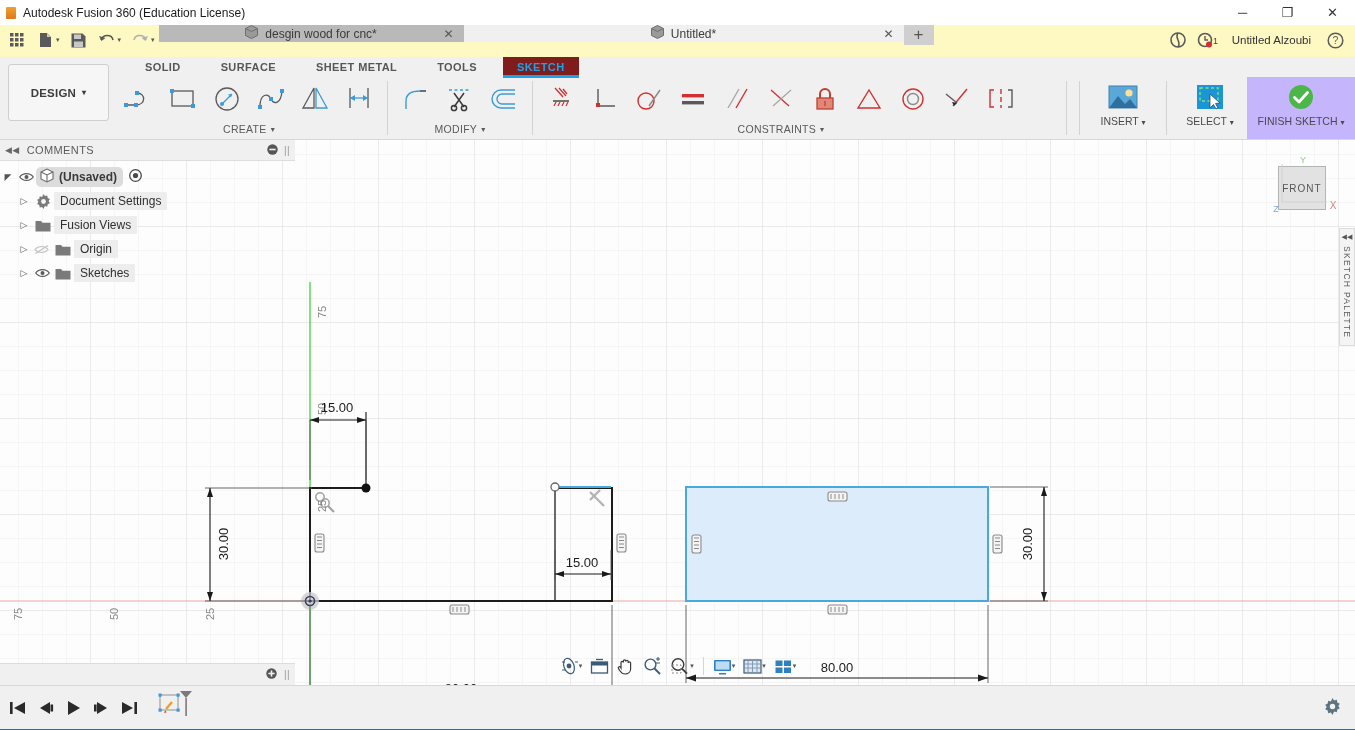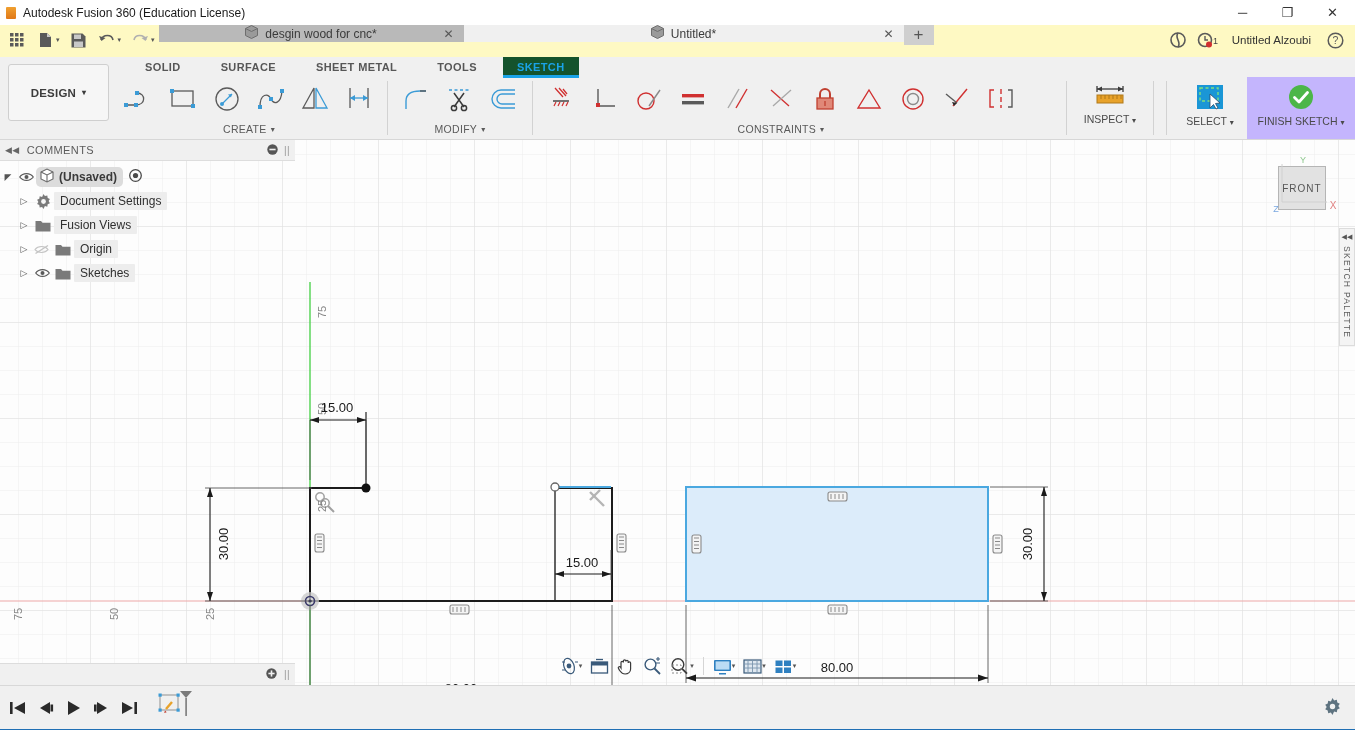--- a/index.html
+++ b/index.html
@@ -55,21 +55,21 @@
     justify-content:center; font-size:11.5px; color:#3c3c3c; font-weight:bold; letter-spacing:.2px;
   }
   #ribbon-right { flex:1; display:flex; flex-direction:column; }
   #envtabs { height:20px; display:flex; align-items:flex-end; padding-left:22px; gap:12px;}
   .envtab {
     font-size:11px; font-weight:bold; color:#575757; letter-spacing:.4px;
     padding:0 14px; height:20px; display:flex;align-items:center; position:relative;
   }
   .envtab.active { color:#1aa3e8; }
   .envtab.active:after{ content:''; position:absolute; left:0;right:0;bottom:-1px;height:3px;background:#1aa3e8;}
-  .envtab.active { background:#14532d; }
+  .envtab.active { background:#7f1d1d; }
   #panels { flex:1; display:flex; align-items:flex-start; padding-left:8px; }
   .panel { display:flex; flex-direction:column; align-items:center; position:relative;
            height:62px; }
   .panel-icons{ display:flex; align-items:center; gap:0px; height:44px; }
   .panel-label{ font-size:10.5px; color:#5a5a5a; letter-spacing:.3px; height:16px;
                 display:flex;align-items:center; }
   .tool { width:44px; height:42px; display:flex;align-items:center;justify-content:center;}
   .vsep { width:1px; background:#d2d2d2; height:54px; margin:4px 6px 0 6px;}
   .bigtool { width:74px; height:62px; display:flex;flex-direction:column;align-items:center;
              justify-content:flex-start; padding-top:6px;}
@@ -424,35 +424,32 @@
           </div>
         </div>
         <div class="panel-label">
           <span>CONSTRAINTS</span>
           <span style="margin-left:4px;font-size:8px">▾</span>
         </div>
       </div>
 
       <div id="rightpanels">
         <div class="vsep"></div>
+        <div class="vsep"></div>
         <div class="bigtool">
-          <svg width="36" height="26" viewBox="0 0 36 26">
-            <path d="M5 6 H31" stroke="#3a3a3a" stroke-width="1.3"></path>
-            <path d="M5 3 V9 M31 3 V9" stroke="#3a3a3a" stroke-width="1.3"></path>
-            <path d="M5 6 l5 -2.5 v5 z" fill="#3a3a3a"></path>
-              <path d="M31 6 l-5 -2.5 v5 z" fill="#3a3a3a"></path>
-            <rect x="5" y="12" width="26" height="8" fill="#e8a22a" stroke="#b07818"></rect>
-            <path d="M9 12 v4 M13 12 v4 M17 12 v4 M21 12 v4 M25 12 v4 M29 12 v4" stroke="#b07818" stroke-width="1"></path>
+          <svg width="34" height="28" viewBox="0 0 34 28">
+            <rect x="3" y="3" width="28" height="22" fill="#5aa8d8" stroke="#3e82ae"></rect>
+            <circle cx="23" cy="10" r="3.6" fill="#ffe09a"></circle>
+            <path d="M3 25 L12 13 L19 21 L24 16 L31 25 z" fill="#2f6f9f"></path>
           </svg>
           <div class="bl">
-            <span>INSPECT</span>
+            <span>INSERT</span>
             <span style="font-size:8px">▾</span>
           </div>
         </div>
-        <div class="vsep"></div>
         <div class="vsep"></div>
         <div class="bigtool">
           <svg width="30" height="28" viewBox="0 0 30 28">
             <rect x="2" y="2" width="26" height="24" fill="#1a96d6"></rect>
             <rect x="5" y="5" width="18" height="13" fill="none" stroke="#7fe07f" stroke-width="1.4" stroke-dasharray="3 2.5"></rect>
             <path d="M15 11 L15 25 L18.5 21.5 L21 26 L23 25 L20.5 20.5 L25 20 z" fill="#ffffff" stroke="#2a4a6a" stroke-width="0.8"></path>
           </svg>
           <div class="bl">
             <span>SELECT</span>
             <span style="font-size:8px">▾</span>

